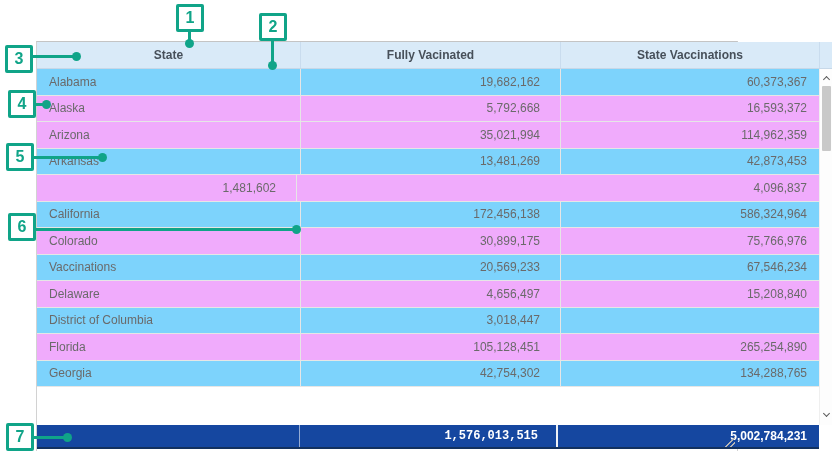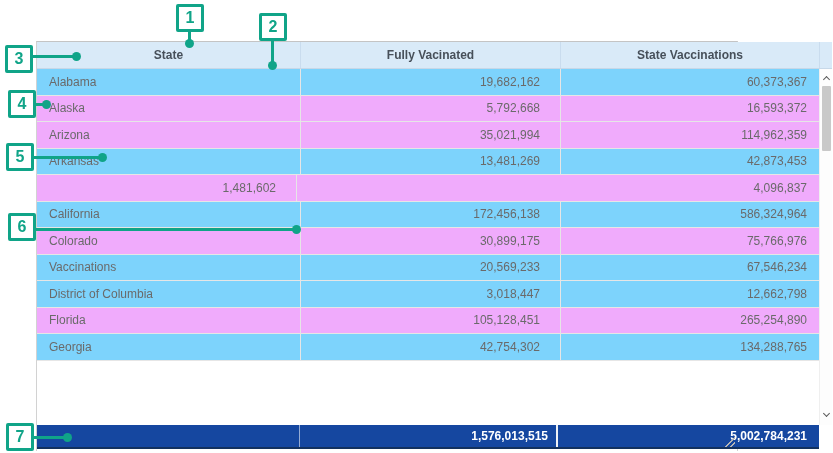--- a/index.html
+++ b/index.html
@@ -45,21 +45,21 @@
   .chev{width:5px;height:5px;border:solid #5a5a5a;border-width:0 1.4px 1.4px 0;display:block;}
   .chev.up{transform:rotate(-135deg);margin-top:3px;}
   .chev.down{transform:rotate(45deg);margin-bottom:3px;}
   .sb-thumb{position:absolute;left:2px;top:17px;width:9px;height:65px;background:#c9c9c9;border-radius:1px;}
 
   
   .tfoot{position:absolute;left:0;top:383px;width:782px;height:24px;display:flex;
     background:var(--summary-bg);border-bottom:2px solid #12315f;}
   .tf{height:100%;display:flex;align-items:center;font-size:12px;font-weight:bold;color:#fff;}
   .tf-state{width:263px;border-right:1px solid rgba(255,255,255,0.55);}
-  .tf-fully{width:258px;justify-content:flex-end;padding-right:8px;border-right:2px solid #eef1f5;}
+  .tf-fully{width:258px;justify-content:flex-end;padding-right:18px;border-right:2px solid #eef1f5;font-family:Liberation Mono, monospace;}
   .tf-total{flex:1;justify-content:flex-end;padding-right:12px;}
 
   
   .grip{position:absolute;right:2px;top:395px;width:10px;height:10px;
     background:
       linear-gradient(135deg,transparent 0 46%, #b5b5b5 46% 56%, transparent 56% 72%, #b5b5b5 72% 82%, transparent 82%);
   }
 
   
   .callout-box{position:absolute;width:28px;height:28px;background:#fff;
@@ -117,24 +117,28 @@
           <div class="trow alt">
     <div class="td td-state">Colorado</div>
     <div class="td td-fully">30,899,175</div>
     <div class="td td-total">75,766,976</div>
   </div>
           <div class="trow">
     <div class="td td-state">Vaccinations</div>
     <div class="td td-fully">20,569,233</div>
     <div class="td td-total">67,546,234</div>
   </div>
+          <div class="trow alt">
+    <div class="td td-state">Delaware</div>
+    <div class="td td-fully">4,656,497</div>
+    <div class="td td-total">15,208,840</div>
+  </div>
           <div class="trow">
     <div class="td td-state">District of Columbia</div>
     <div class="td td-fully">3,018,447</div>
-    <div class="td td-total">12,662,798</div>
   </div>
           <div class="trow alt">
     <div class="td td-state">Florida</div>
     <div class="td td-fully">105,128,451</div>
     <div class="td td-total">265,254,890</div>
   </div>
           <div class="trow">
     <div class="td td-state">Georgia</div>
     <div class="td td-fully">42,754,302</div>
     <div class="td td-total">134,288,765</div>

